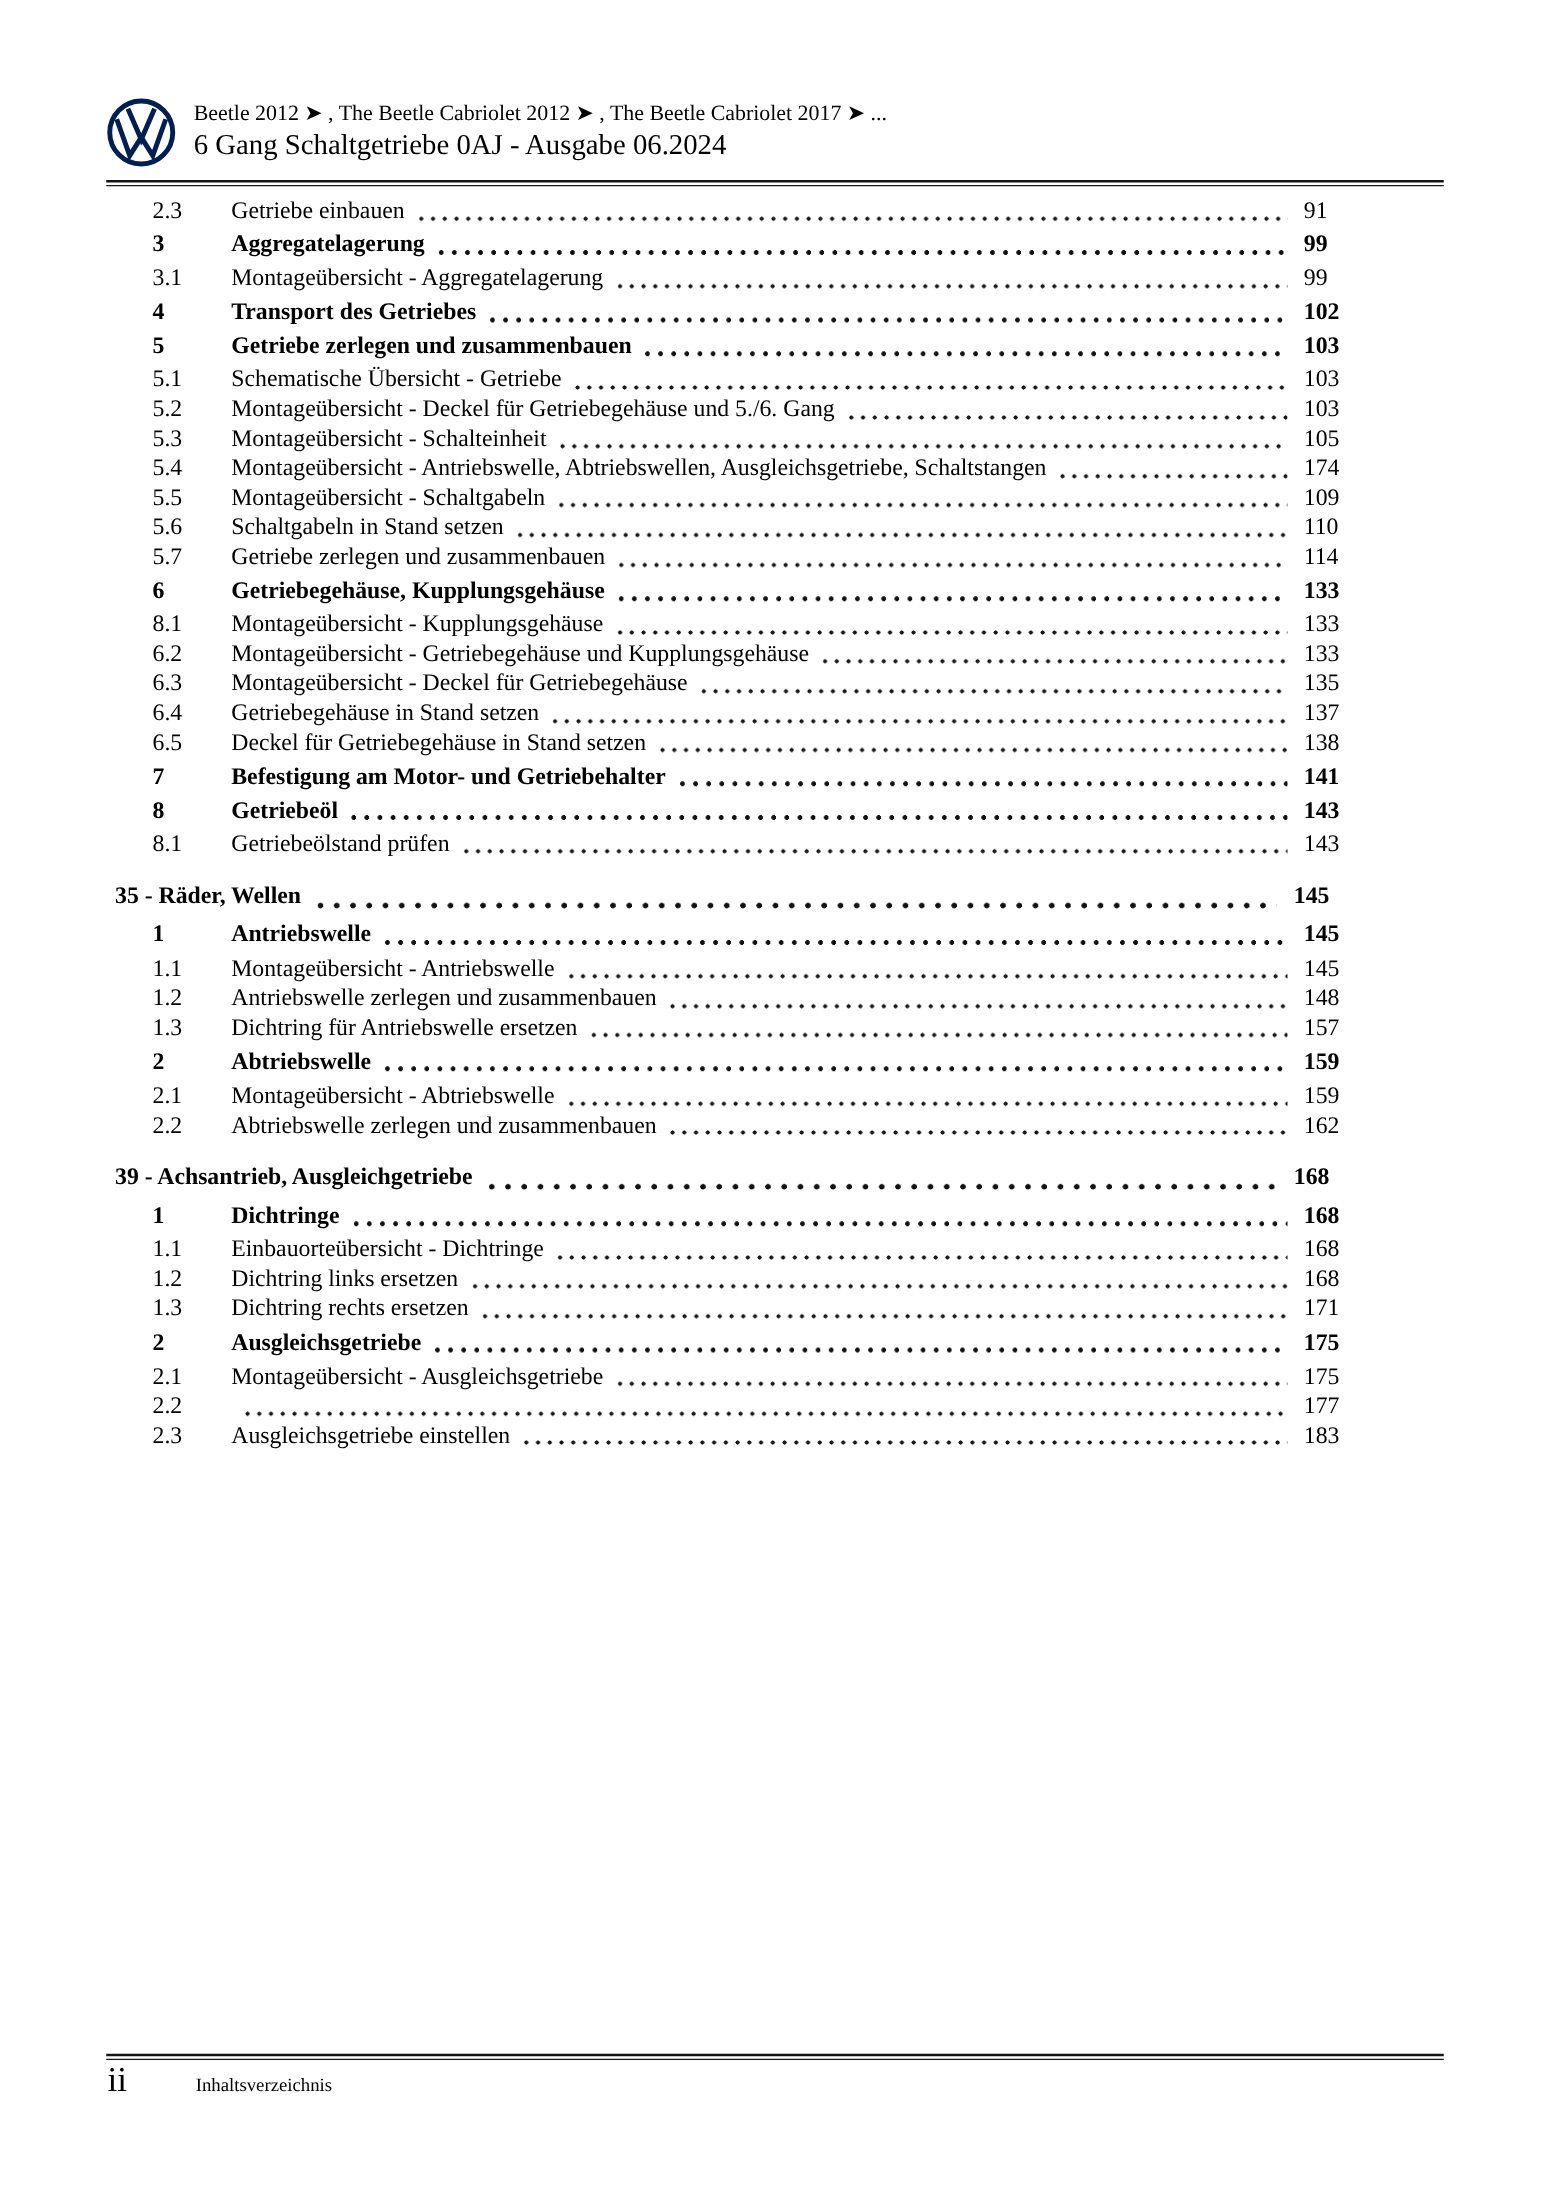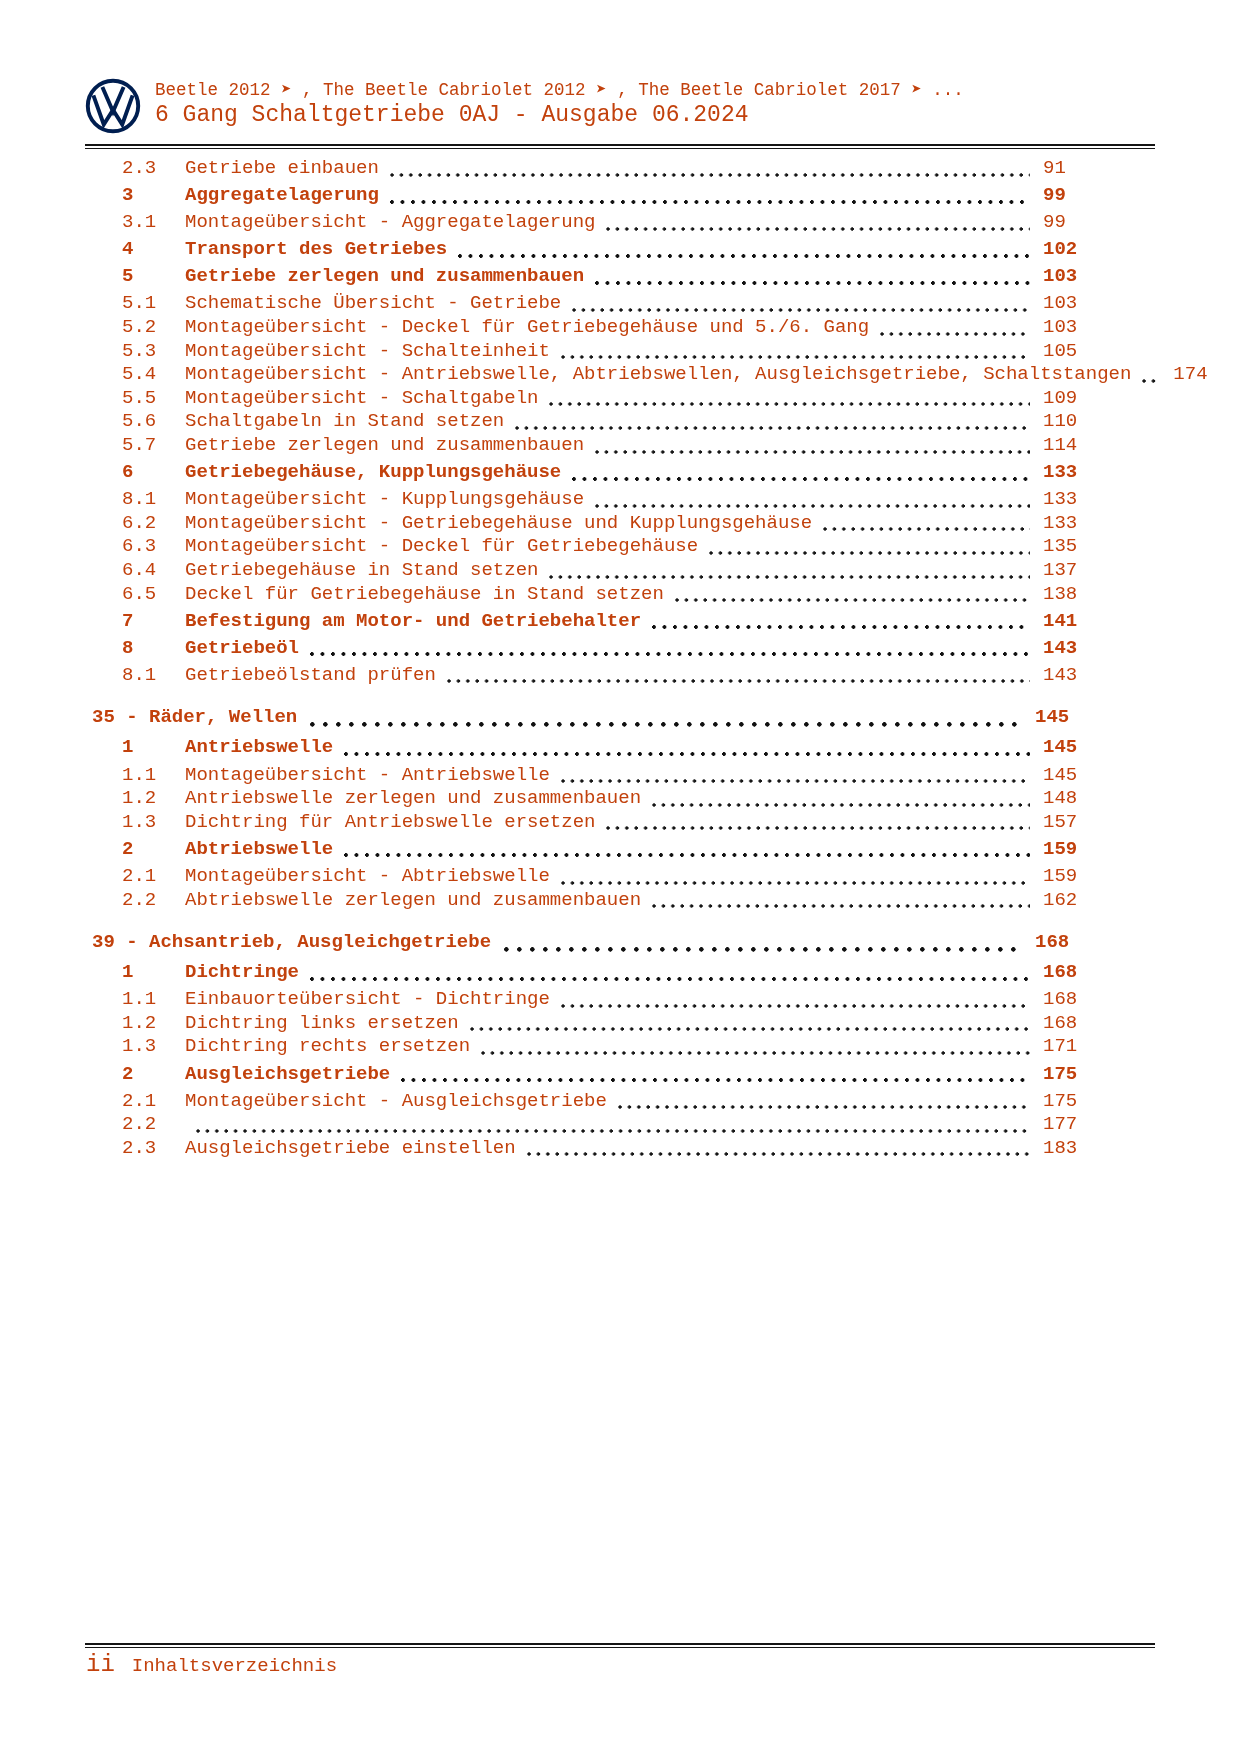--- a/index.html
+++ b/index.html
@@ -1,21 +1,21 @@
 <!DOCTYPE html>
 <html><head>
 <meta charset="utf-8">
 <style>
   html,body { margin:0; padding:0; background:#e8e8e8; }
   .sheet {
     position:relative;
     width:1240px; height:1753px;
     background:#ffffff;
-    font-family:Liberation Mono, monospace;
-    color:#c2410c;
+    font-family:Liberation Serif, serif;
+    color:#000000;
     overflow:hidden;
   }
 
   
   .header {
     position:absolute; left:85px; top:76px; right:85px;
     display:flex; align-items:flex-start; gap:14px;
   }
   .logo { width:56px; height:56px; flex:0 0 auto; margin-top:2px; }
   .header-text { padding-top:2px; }
@@ -79,22 +79,22 @@
     background-image:radial-gradient(circle at 2.4px 2.4px, #111 2px, transparent 2.45px);
     background-size:13px 5px;
   }
   .chapter .pg { min-width:52px; }
 
   
   .footer {
     position:absolute; left:86px; top:1650px;
     display:flex; align-items:baseline; gap:17px;
   }
-  .footer-page { font-size:24px; line-height:30px; }
-  .footer-label { font-size:19px; }
+  .footer-page { font-size:28px; line-height:30px; }
+  .footer-label { font-size:15px;margin-left:38px; }
 </style>
 </head>
 <body>
 
 <div class="sheet">
 
   <div class="header">
     <svg class="logo" viewBox="0 0 100 100" aria-hidden="true">
       <circle cx="50" cy="50" r="45" fill="none" stroke="#001E50" stroke-width="7"></circle>
       <path d="M31 16 L50 60 L69 16" fill="none" stroke="#001E50" stroke-width="7"></path>

